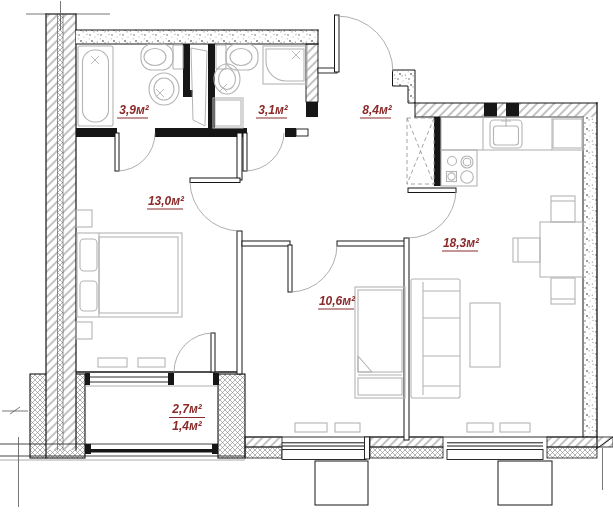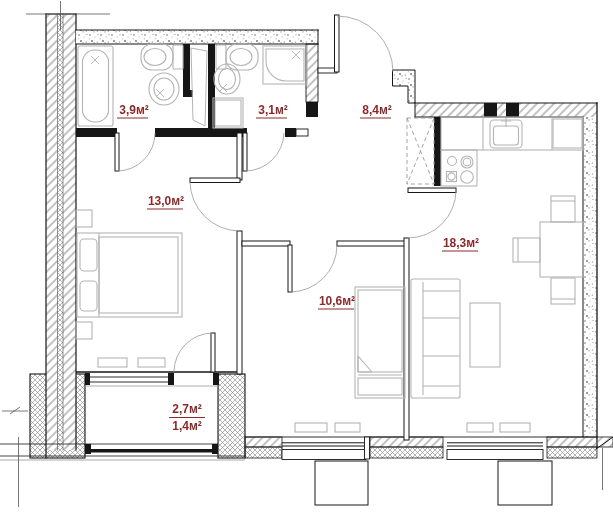--- a/index.html
+++ b/index.html
@@ -1,16 +1,16 @@
 <!DOCTYPE html>
 <html><head>
 <meta charset="utf-8">
 <style>
   html,body{margin:0;padding:0;background:#fff;}
-  .plan-wrap{width:613px;height:517px;position:relative;background:#fff;overflow:hidden;}
+  .plan-wrap{width:613px;height:517px;position:relative;background:#fff;overflow:hidden;font-style:italic;}
   svg{display:block;}
   text.area-label{
     font-family:"Liberation Sans", sans-serif;
     font-size:12px;
     font-weight:bold;
     fill:#8b2a2a;
   }
 </style>
 </head>
 <body>

